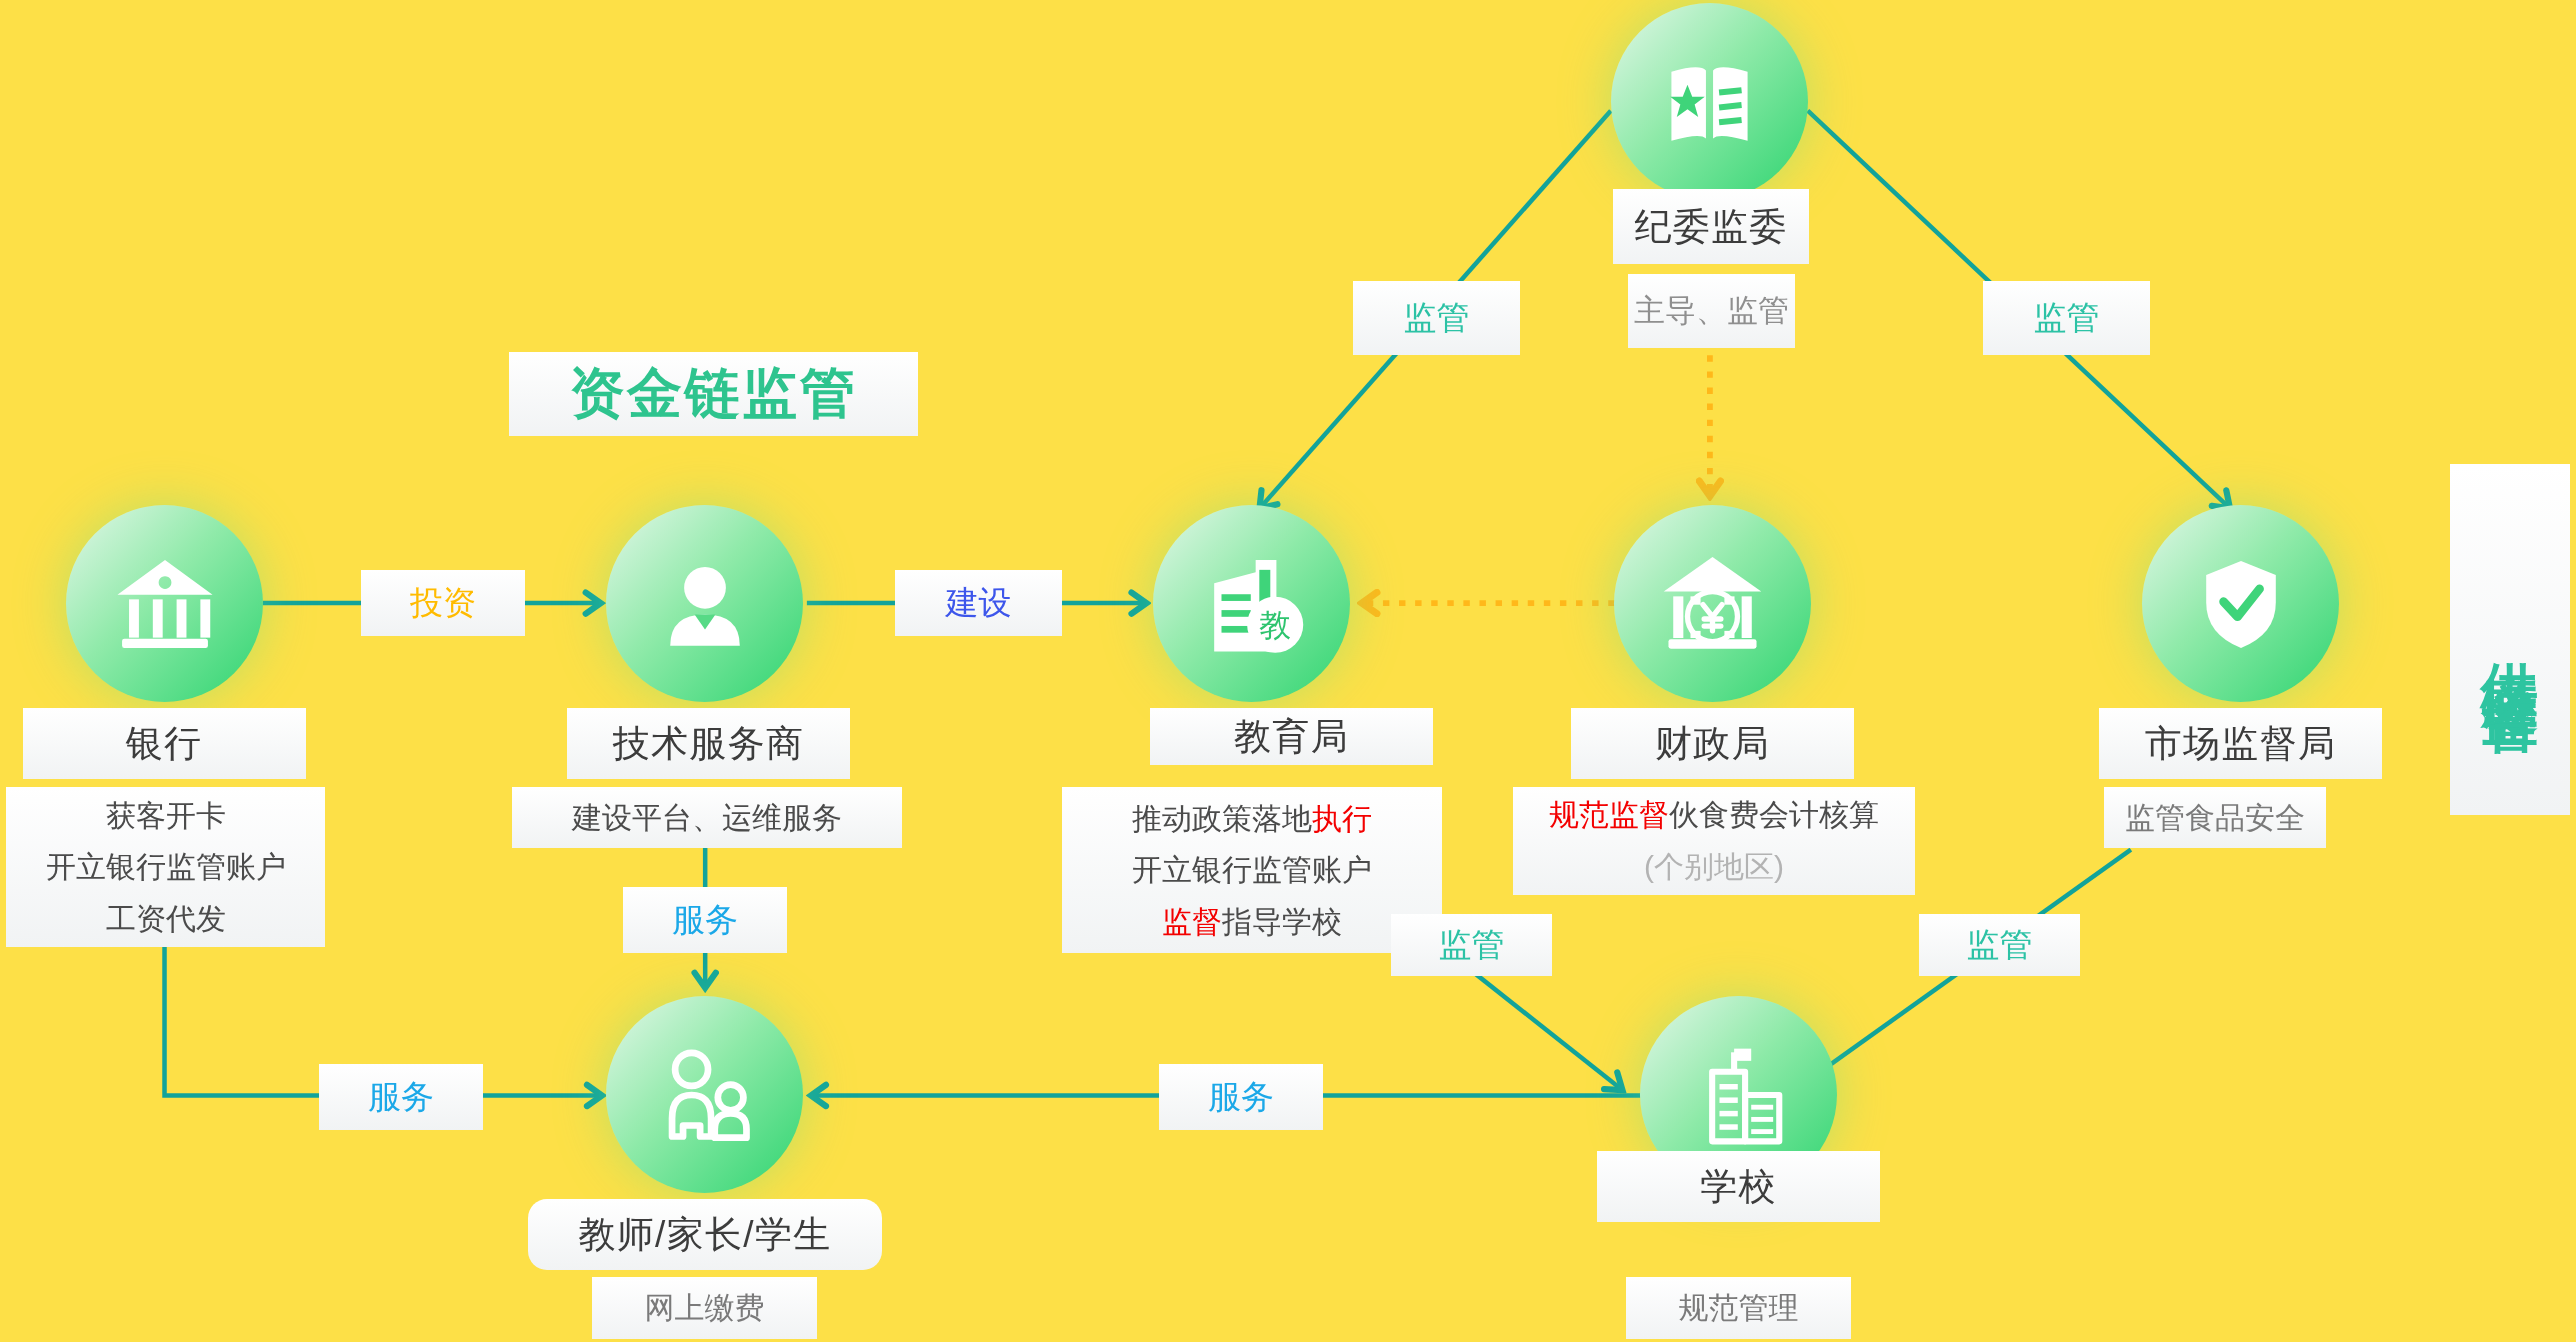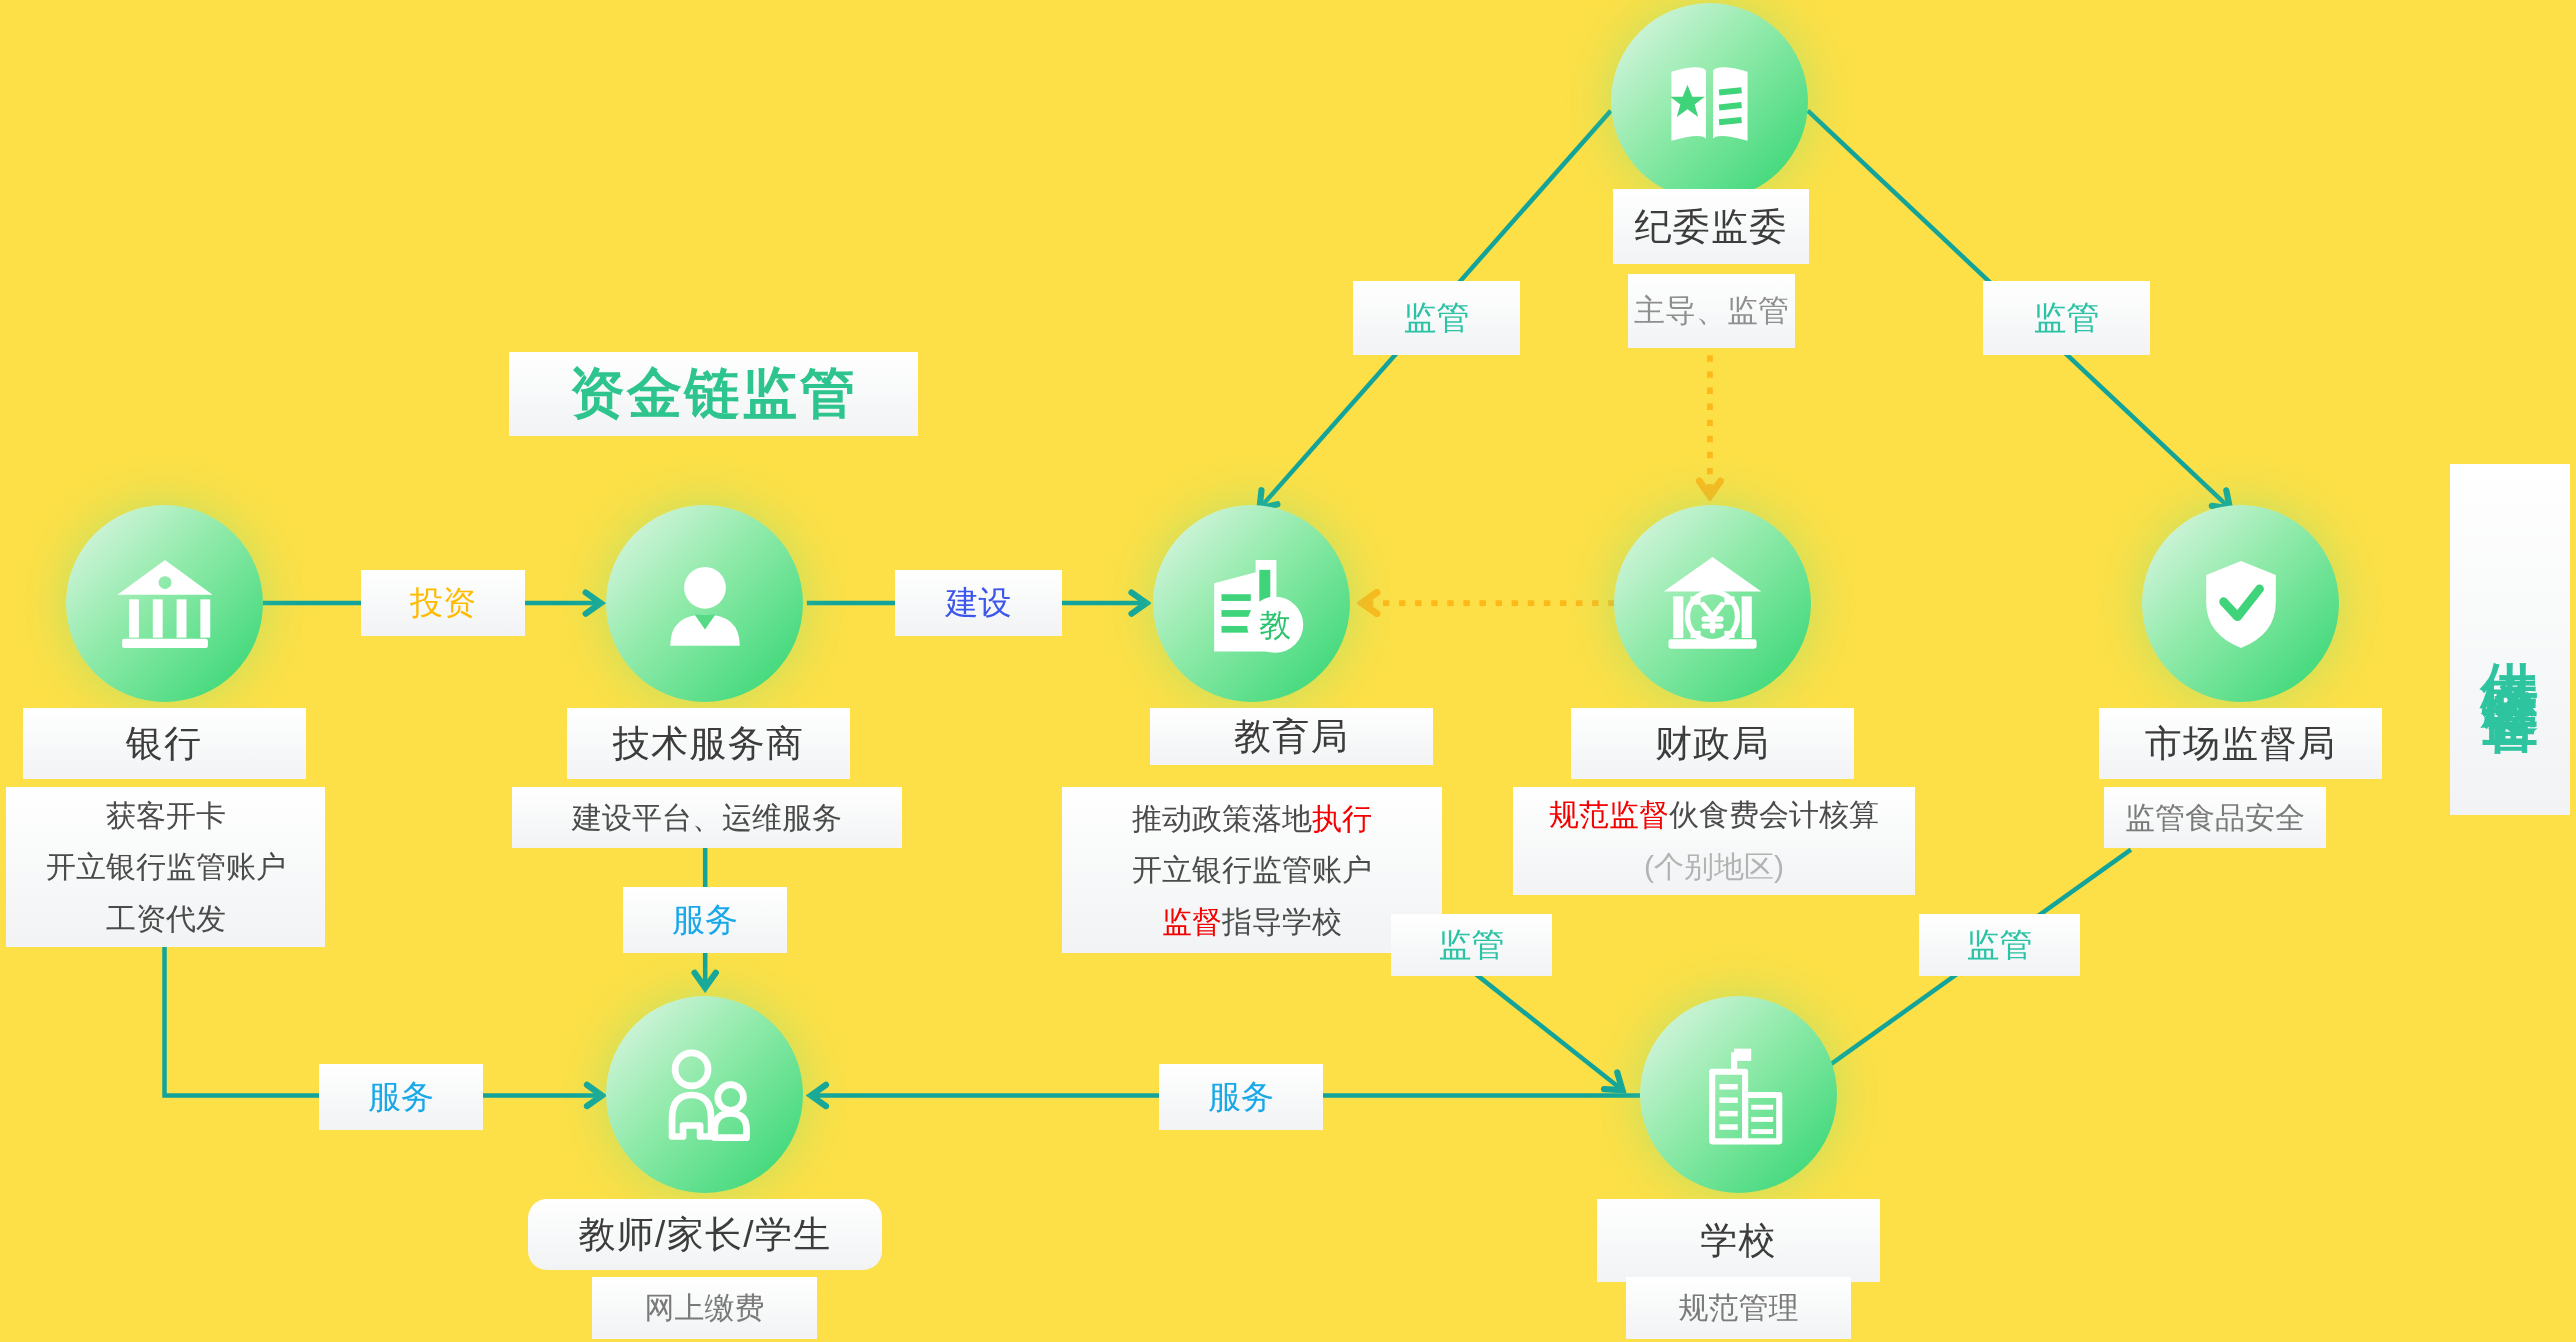--- a/index.html
+++ b/index.html
@@ -258,21 +258,21 @@
         <rect x="68" y="82" width="30" height="9"></rect>
         <rect x="68" y="104" width="30" height="9"></rect>
         <rect x="68" y="126" width="30" height="9"></rect>
         <rect x="68" y="148" width="30" height="9"></rect>
         <rect x="120" y="116" width="36" height="8"></rect>
         <rect x="120" y="136" width="36" height="8"></rect>
         <rect x="120" y="156" width="36" height="8"></rect>
       </g>
     </svg>
   </div>
-  <div class="wbox" style="left:1597px;top:1199px;width:283px;height:83px;">
+  <div class="wbox" style="left:1597px;top:1151px;width:283px;height:71px;">
     <span class="name">学校</span>
   </div>
   <div class="wbox" style="left:1626px;top:1277px;width:225px;height:62px;">
     <span class="desc mid">规范管理</span>
   </div>
 
 </div>
 
 
 </body></html>

